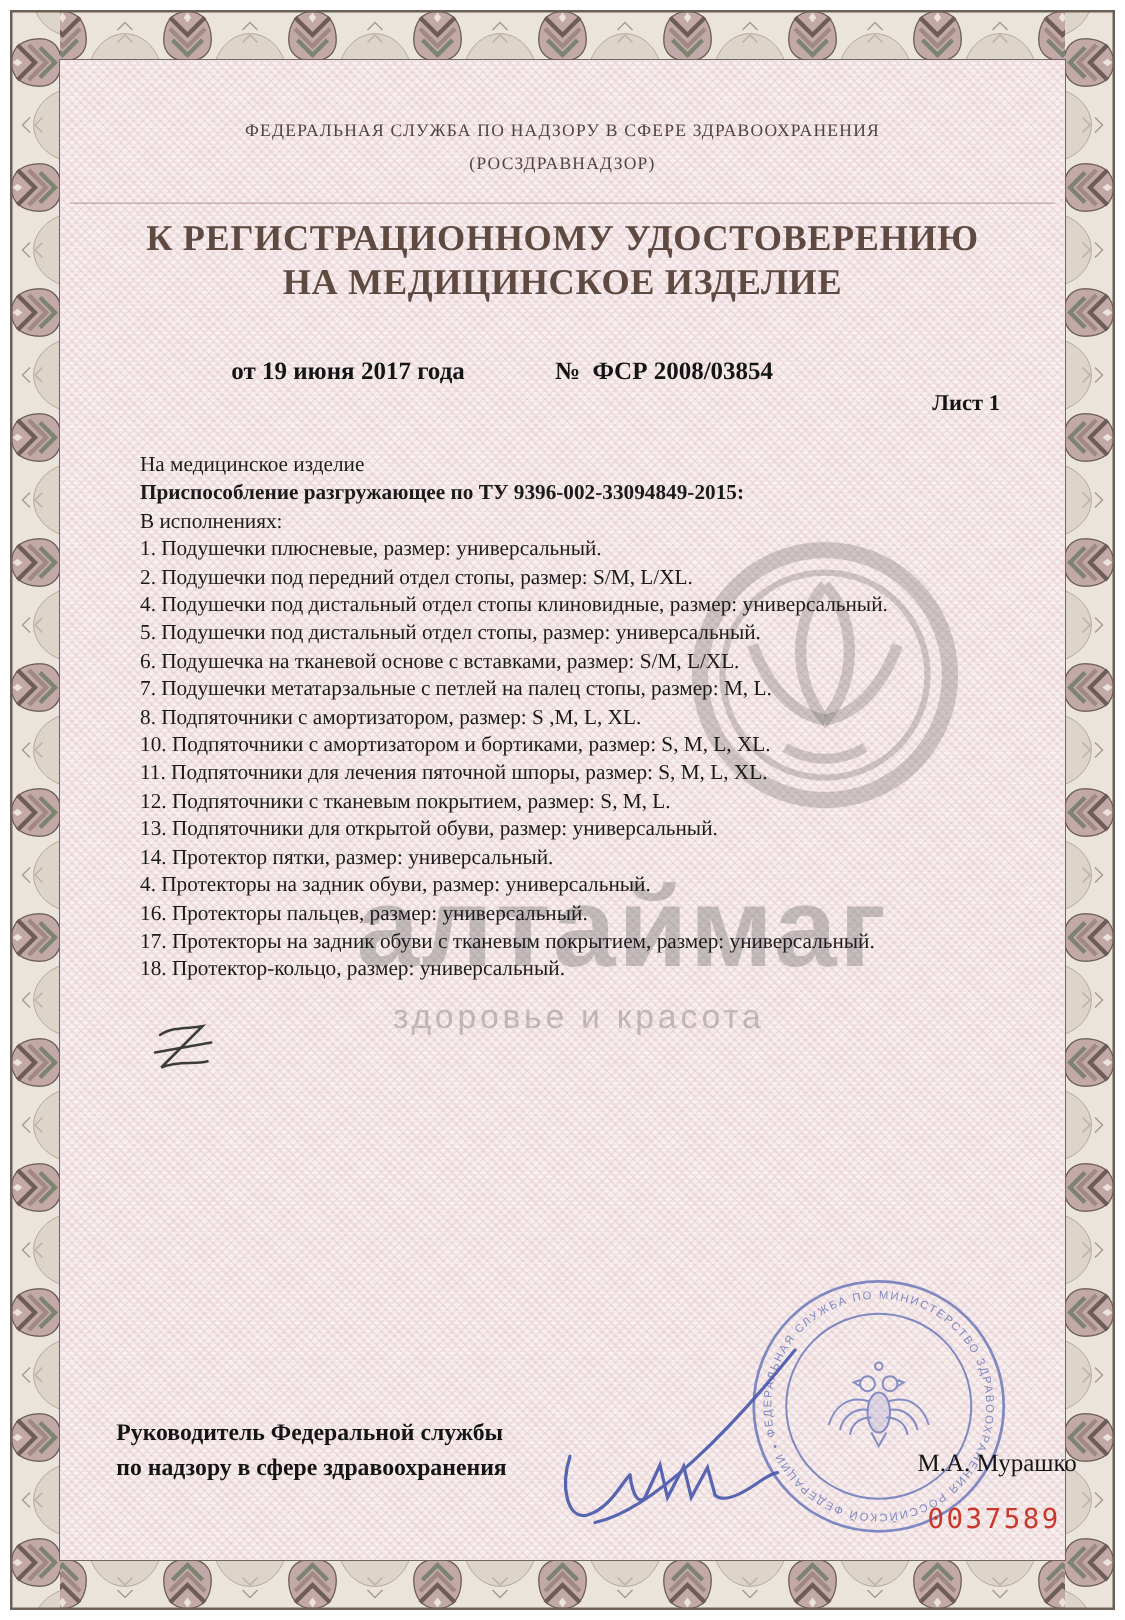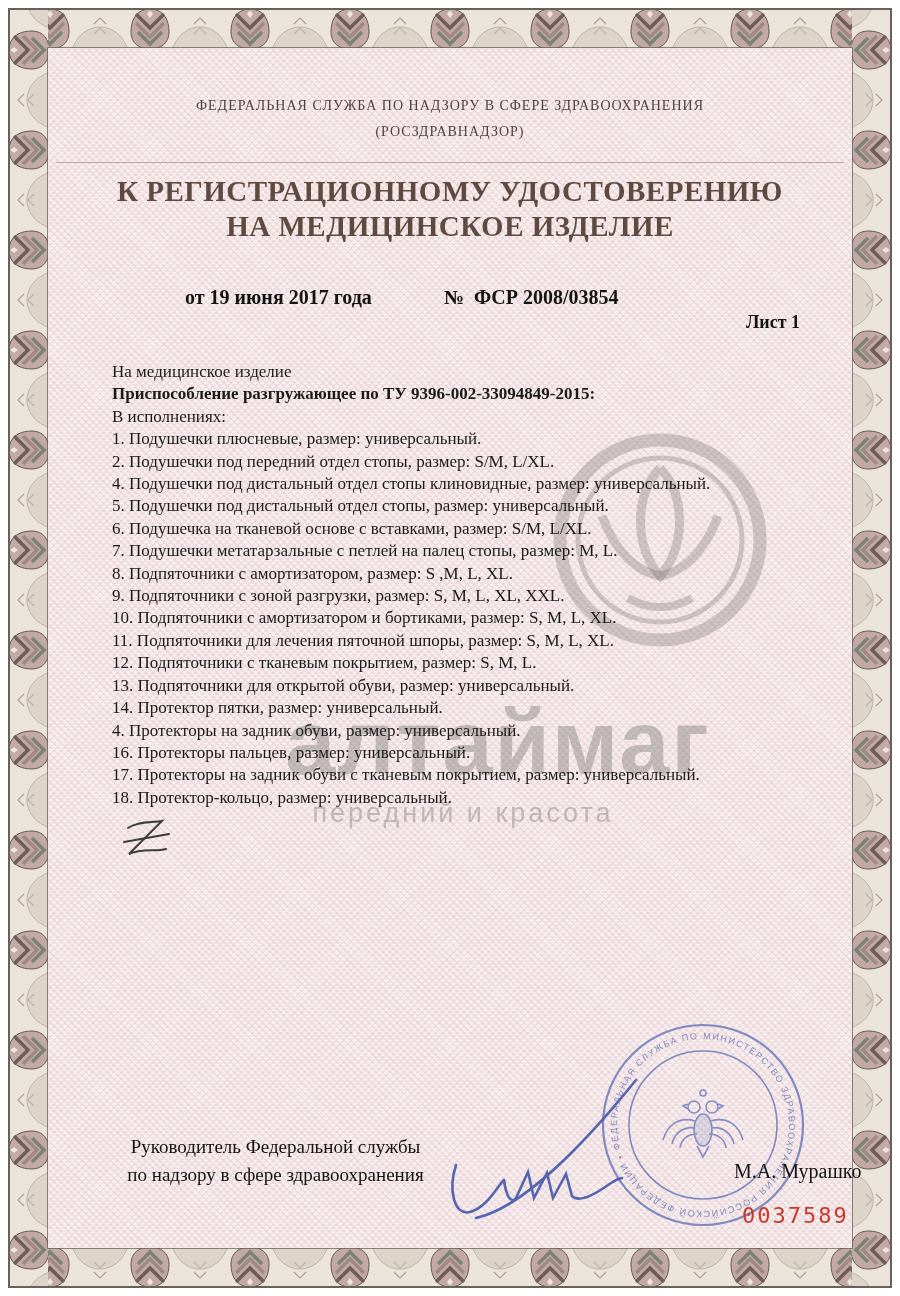--- a/index.html
+++ b/index.html
@@ -30,22 +30,22 @@
   .body-block .bold { font-weight:bold; }
   .wm-brand   { top:648px; left:160px; width:580px; text-align:center;
                 font-family:"Liberation Sans", sans-serif; font-weight:bold;
                 font-size:90px; line-height:94px; letter-spacing:2px;
                 color:rgba(125,122,121,0.42); }
   .wm-tagline { top:750px; left:200px; width:430px; text-align:center;
                 font-family:"Liberation Sans", sans-serif;
                 font-size:27px; letter-spacing:3px; color:rgba(135,132,131,0.48); }
   .wm-logo    { top:382px; left:502px; }
   .z-mark     { top:768px; left:72px; }
-  .footer-title { top:1085px; left:45px; width:365px; text-align:center;
-                  font-weight:normal; font-size:19px; line-height:28px; color:#141414; }
+  .footer-title { top:1085px; left:45px; width:365px; 
+                  font-weight:bold; font-size:19px; line-height:28px; color:#141414; }
   .signature  { top:1022px; left:400px; }
   .stamp      { top:972px; left:550px; }
   .signer-name { top:1112px; left:686px; font-weight:normal; font-size:20px; color:#141414; white-space:pre; }
   .serial { top:1155px; left:694px; font-family:"DejaVu Sans Mono", monospace;
             font-size:22px; letter-spacing:2px; color:#c8392b; }
 </style>
 </head>
 <body>
 
 <div class="page">
@@ -94,21 +94,21 @@
       <g fill="none" stroke="rgba(110,105,102,0.30)">
         <circle cx="110" cy="110" r="100" stroke-width="13"></circle>
         <circle cx="110" cy="110" r="82" stroke-width="5"></circle>
         <path d="M 110,38 C 84,66 84,116 110,146 C 136,116 136,66 110,38" stroke-width="9"></path>
         <path d="M 52,86 C 66,124 88,142 110,146" stroke-width="9"></path>
         <path d="M 168,86 C 154,124 132,142 110,146" stroke-width="9"></path>
         <path d="M 78,168 C 98,180 122,180 142,168" stroke-width="8"></path>
       </g>
     </svg>
     <div class="abs wm-brand">алтаймаг</div>
-    <div class="abs wm-tagline">передний и красота</div>
+    <div class="abs wm-tagline">здоровье и красота</div>
 
     <div class="abs header-line hdr1">ФЕДЕРАЛЬНАЯ СЛУЖБА ПО НАДЗОРУ В СФЕРЕ ЗДРАВООХРАНЕНИЯ</div>
     <div class="abs header-line hdr2">(РОСЗДРАВНАДЗОР)</div>
     <div class="abs divider"></div>
 
     <div class="abs title-block">
       <div>К РЕГИСТРАЦИОННОМУ УДОСТОВЕРЕНИЮ</div>
       <div>НА МЕДИЦИНСКОЕ ИЗДЕЛИЕ</div>
     </div>
 
@@ -120,21 +120,20 @@
       <div>На медицинское изделие</div>
       <div class="bold">Приспособление разгружающее по ТУ 9396-002-33094849-2015:</div>
       <div>В исполнениях:</div>
       <div>1. Подушечки плюсневые, размер: универсальный.</div>
       <div>2. Подушечки под передний отдел стопы, размер: S/M, L/XL.</div>
       <div>4. Подушечки под дистальный отдел стопы клиновидные, размер: универсальный.</div>
       <div>5. Подушечки под дистальный отдел стопы, размер: универсальный.</div>
       <div>6. Подушечка на тканевой основе с вставками, размер: S/M, L/XL.</div>
       <div>7. Подушечки метатарзальные с петлей на палец стопы, размер: M, L.</div>
       <div>8. Подпяточники с амортизатором, размер: S ,M, L, XL.</div>
-      <div>9. Подпяточники с зоной разгрузки, размер: S, M, L, XL, XXL.</div>
       <div>10. Подпяточники с амортизатором и бортиками, размер: S, M, L, XL.</div>
       <div>11. Подпяточники для лечения пяточной шпоры, размер: S, M, L, XL.</div>
       <div>12. Подпяточники с тканевым покрытием, размер: S, M, L.</div>
       <div>13. Подпяточники для открытой обуви, размер: универсальный.</div>
       <div>14. Протектор пятки, размер: универсальный.</div>
       <div>4. Протекторы на задник обуви, размер: универсальный.</div>
       <div>16. Протекторы пальцев, размер: универсальный.</div>
       <div>17. Протекторы на задник обуви с тканевым покрытием, размер: универсальный.</div>
       <div>18. Протектор-кольцо, размер: универсальный.</div>
     </div>

